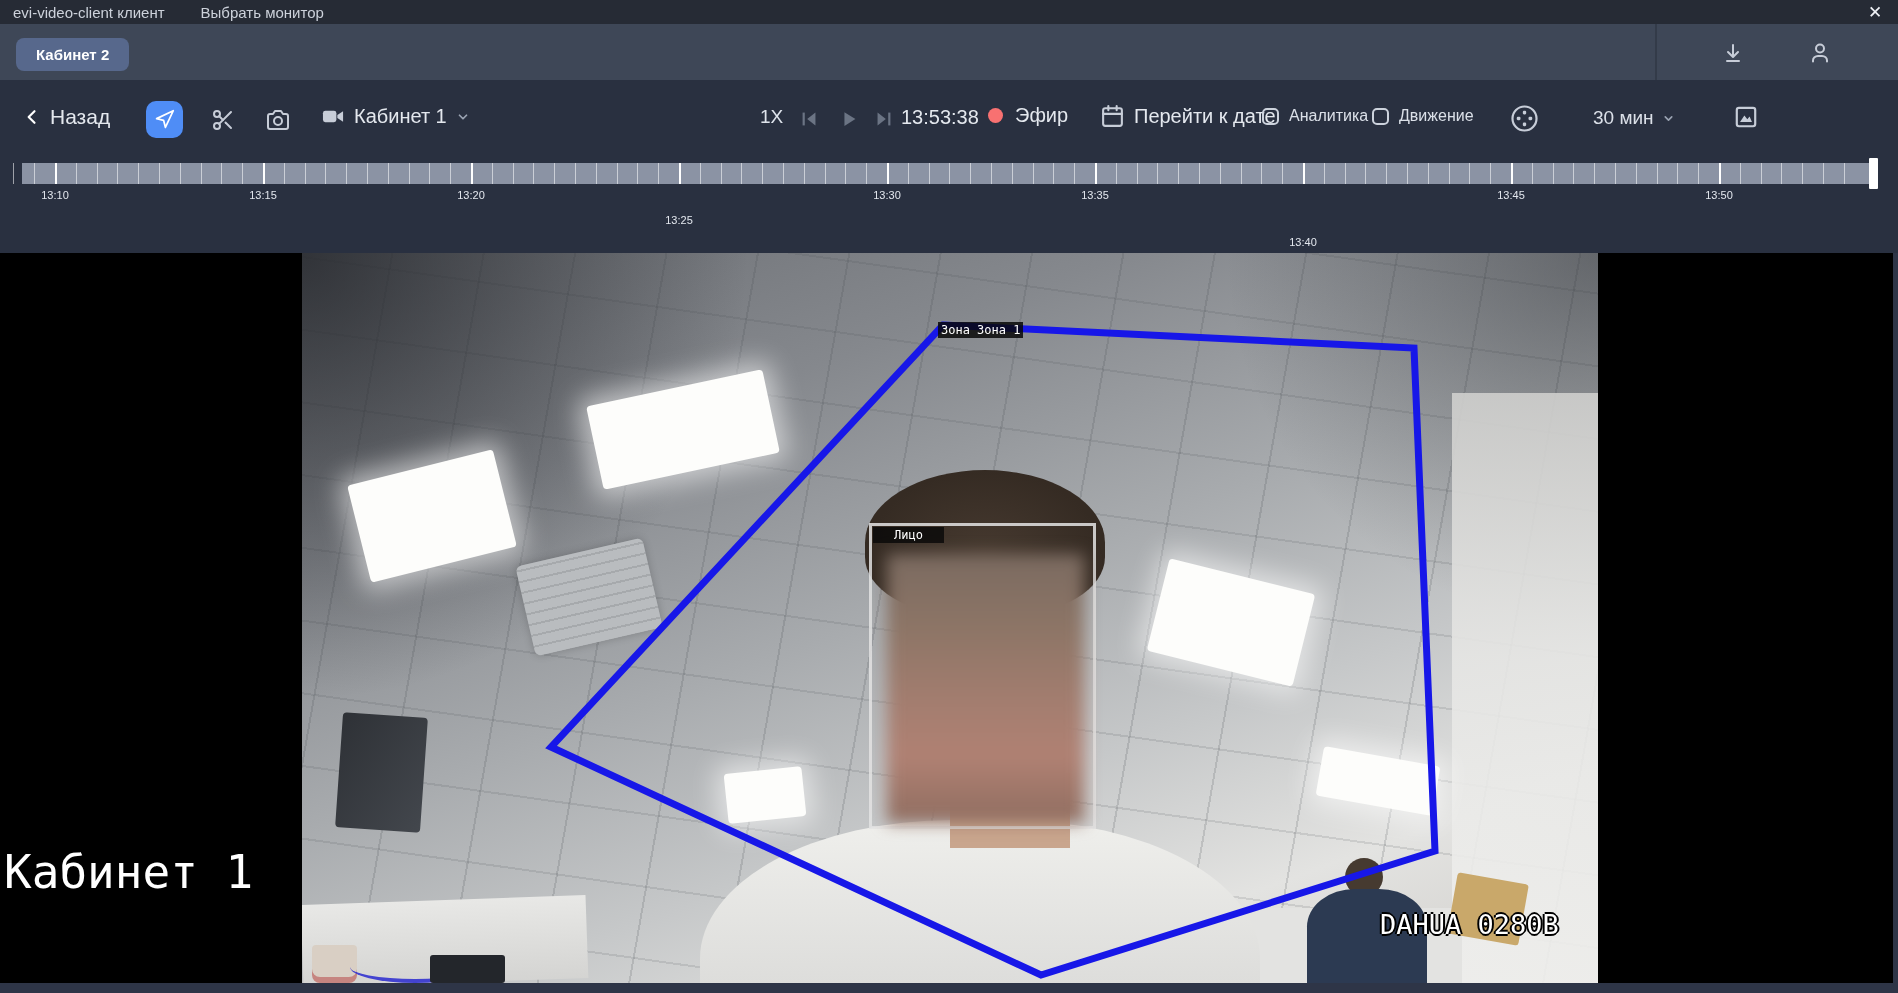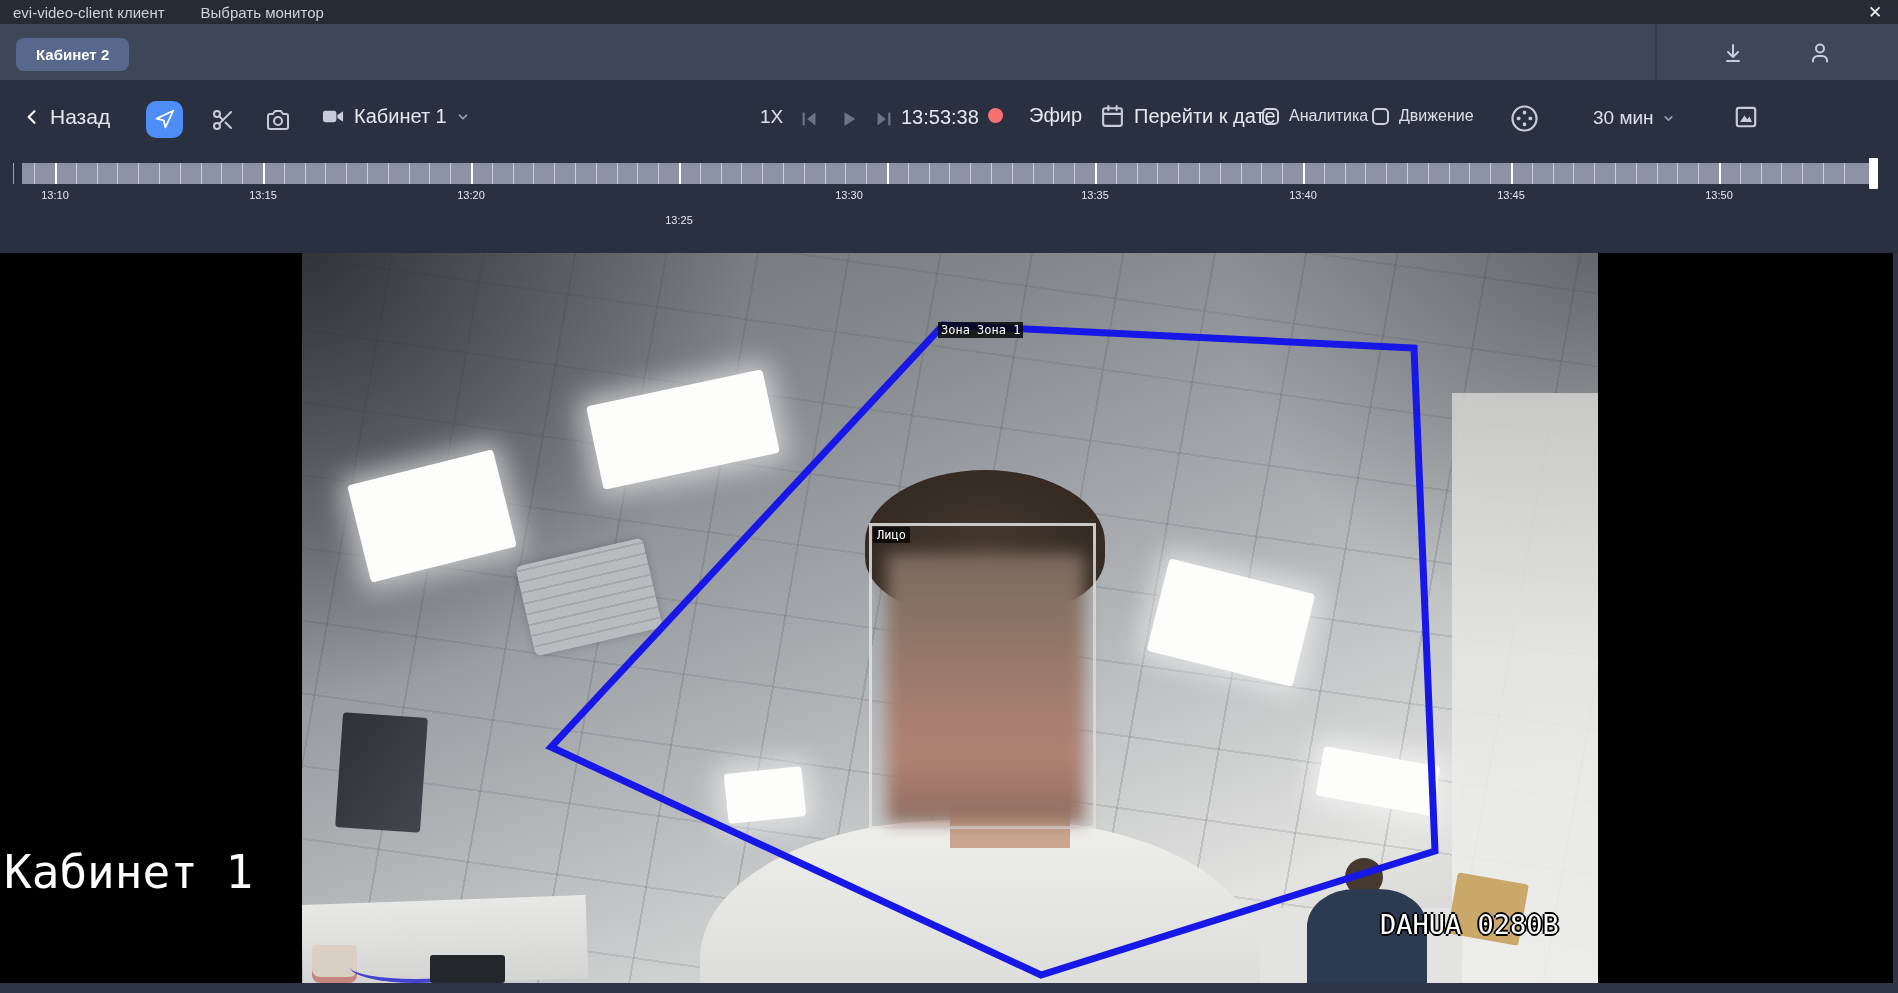--- a/index.html
+++ b/index.html
@@ -30,21 +30,21 @@
   .icon { display:inline-flex; align-items:center; justify-content:center; color:#c7cdd8; }
   .back { left:22px; top:25px; gap:8px; font-size:21px; color:#e4e8ee; }
   .tool-btn { position:absolute; top:21px; width:37px; height:37px; border-radius:10px;
               display:flex; align-items:center; justify-content:center; color:#c7cdd8; }
   .tool-btn.active { background:#4f8df6; color:#fff; }
   .cam-select { left:322px; top:25px; gap:9px; font-size:20px; color:#e4e8ee; }
   .speed { left:760px; top:26px; font-size:19px; color:#dfe4ec; }
   .pb { position:absolute; top:24px; width:30px; height:30px; display:flex; align-items:center;
         justify-content:center; color:#6b7484; }
   .time-label { left:901px; top:26px; font-size:20px; color:#e4e8ee; }
-  .live { left:988px; top:24px; gap:26px; font-size:20px; color:#e4e8ee; }
+  .live { left:988px; top:24px; gap:12px; font-size:20px; color:#e4e8ee; }
   .live-dot { width:15px; height:15px; border-radius:50%; }
   .goto-date { left:1100px; top:24px; gap:9px; font-size:20px; color:#e4e8ee; }
   .chk-group { gap:10px; font-size:16px; color:#dbe0e8; }
   .checkbox { width:17px; height:17px; border:2px solid #ccd2dc; border-radius:5px; background:transparent; }
   .ptz { left:1509px; top:23px; }
   .interval { left:1593px; top:27px; gap:8px; font-size:19px; color:#dbe0e8; }
   .img-btn { left:1733px; top:24px; }
 
   
   .timeline-track { position:absolute; left:22px; top:83px; width:1856px; height:21px; background:#8b93a4; }
@@ -72,21 +72,21 @@
   .osd-datetime { left:980px; top:27px; font-size:26px; }
   .osd-model { left:1078px; top:656px; font-size:27px; }
   .osd-camname { position:absolute; left:4px; top:592px; font-size:46px; color:#fff;
                  font-family:"DejaVu Sans Mono", monospace; white-space:pre; }
   .zone-svg { position:absolute; left:0; top:0; width:1296px; height:730px; }
   .zone-chip { position:absolute; left:636px; top:69px; background:rgba(8,8,8,.85); color:#fff;
                font-family:"DejaVu Sans Mono", monospace; font-size:12px; padding:0 3px; line-height:16px; }
   .face-box { position:absolute; left:567px; top:270px; width:227px; height:306px;
               border:3px solid rgba(228,228,228,.85); }
   .face-chip { position:absolute; left:1px; top:1px; background:rgba(8,8,8,.8); color:#fff;
-               font-family:"DejaVu Sans Mono", monospace; font-size:12px; padding:0 4px; line-height:16px; }
+               font-family:"DejaVu Sans Mono", monospace; font-size:12px; padding:0 21px; line-height:16px; }
   .face-blur { position:absolute; left:15px; top:28px; right:9px; bottom:3px; filter:blur(8px);
                background:linear-gradient(180deg,#7a6a60 0%,#8d7566 28%,#a37d6f 55%,#b08173 75%,#8f6d60 100%); }
   .bottom-strip { position:absolute; left:0; top:983px; width:1898px; height:10px; background:#2e3547; }
   .right-strip { position:absolute; left:1893px; top:253px; width:5px; height:730px; background:#2e3547; }
   svg { display:block; }
 </style>
 </head>
 <body>
 
 <div class="app">
@@ -290,21 +290,21 @@
         <div class="tick" style="left: 677.8px;"></div>
         <div class="tick" style="left: 698.6px;"></div>
         <div class="tick" style="left: 719.4px;"></div>
         <div class="tick" style="left: 740.2px;"></div>
         <div class="tick" style="left: 761px;"></div>
         <div class="tick" style="left: 781.8px;"></div>
         <div class="tick" style="left: 802.6px;"></div>
         <div class="tick" style="left: 823.4px;"></div>
         <div class="tick" style="left: 844.2px;"></div>
         <div class="tick major" style="left: 865px;"></div>
-        <div class="tick-label" style="left: 827px;">13:30</div>
+        <div class="tick-label" style="left: 865px;">13:30</div>
         <div class="tick" style="left: 885.8px;"></div>
         <div class="tick" style="left: 906.6px;"></div>
         <div class="tick" style="left: 927.4px;"></div>
         <div class="tick" style="left: 948.2px;"></div>
         <div class="tick" style="left: 969px;"></div>
         <div class="tick" style="left: 989.8px;"></div>
         <div class="tick" style="left: 1010.6px;"></div>
         <div class="tick" style="left: 1031.4px;"></div>
         <div class="tick" style="left: 1052.2px;"></div>
         <div class="tick major" style="left: 1073px;"></div>
@@ -312,21 +312,21 @@
         <div class="tick" style="left: 1093.8px;"></div>
         <div class="tick" style="left: 1114.6px;"></div>
         <div class="tick" style="left: 1135.4px;"></div>
         <div class="tick" style="left: 1156.2px;"></div>
         <div class="tick" style="left: 1177px;"></div>
         <div class="tick" style="left: 1197.8px;"></div>
         <div class="tick" style="left: 1218.6px;"></div>
         <div class="tick" style="left: 1239.4px;"></div>
         <div class="tick" style="left: 1260.2px;"></div>
         <div class="tick major" style="left: 1281px;"></div>
-        <div class="tick-label" style="left: 1281px;">13:40</div>
+        <div class="tick-label" style="left: 1281px; margin-top: 47px;">13:40</div>
         <div class="tick" style="left: 1301.8px;"></div>
         <div class="tick" style="left: 1322.6px;"></div>
         <div class="tick" style="left: 1343.4px;"></div>
         <div class="tick" style="left: 1364.2px;"></div>
         <div class="tick" style="left: 1385px;"></div>
         <div class="tick" style="left: 1405.8px;"></div>
         <div class="tick" style="left: 1426.6px;"></div>
         <div class="tick" style="left: 1447.4px;"></div>
         <div class="tick" style="left: 1468.2px;"></div>
         <div class="tick major" style="left: 1489px;"></div>

